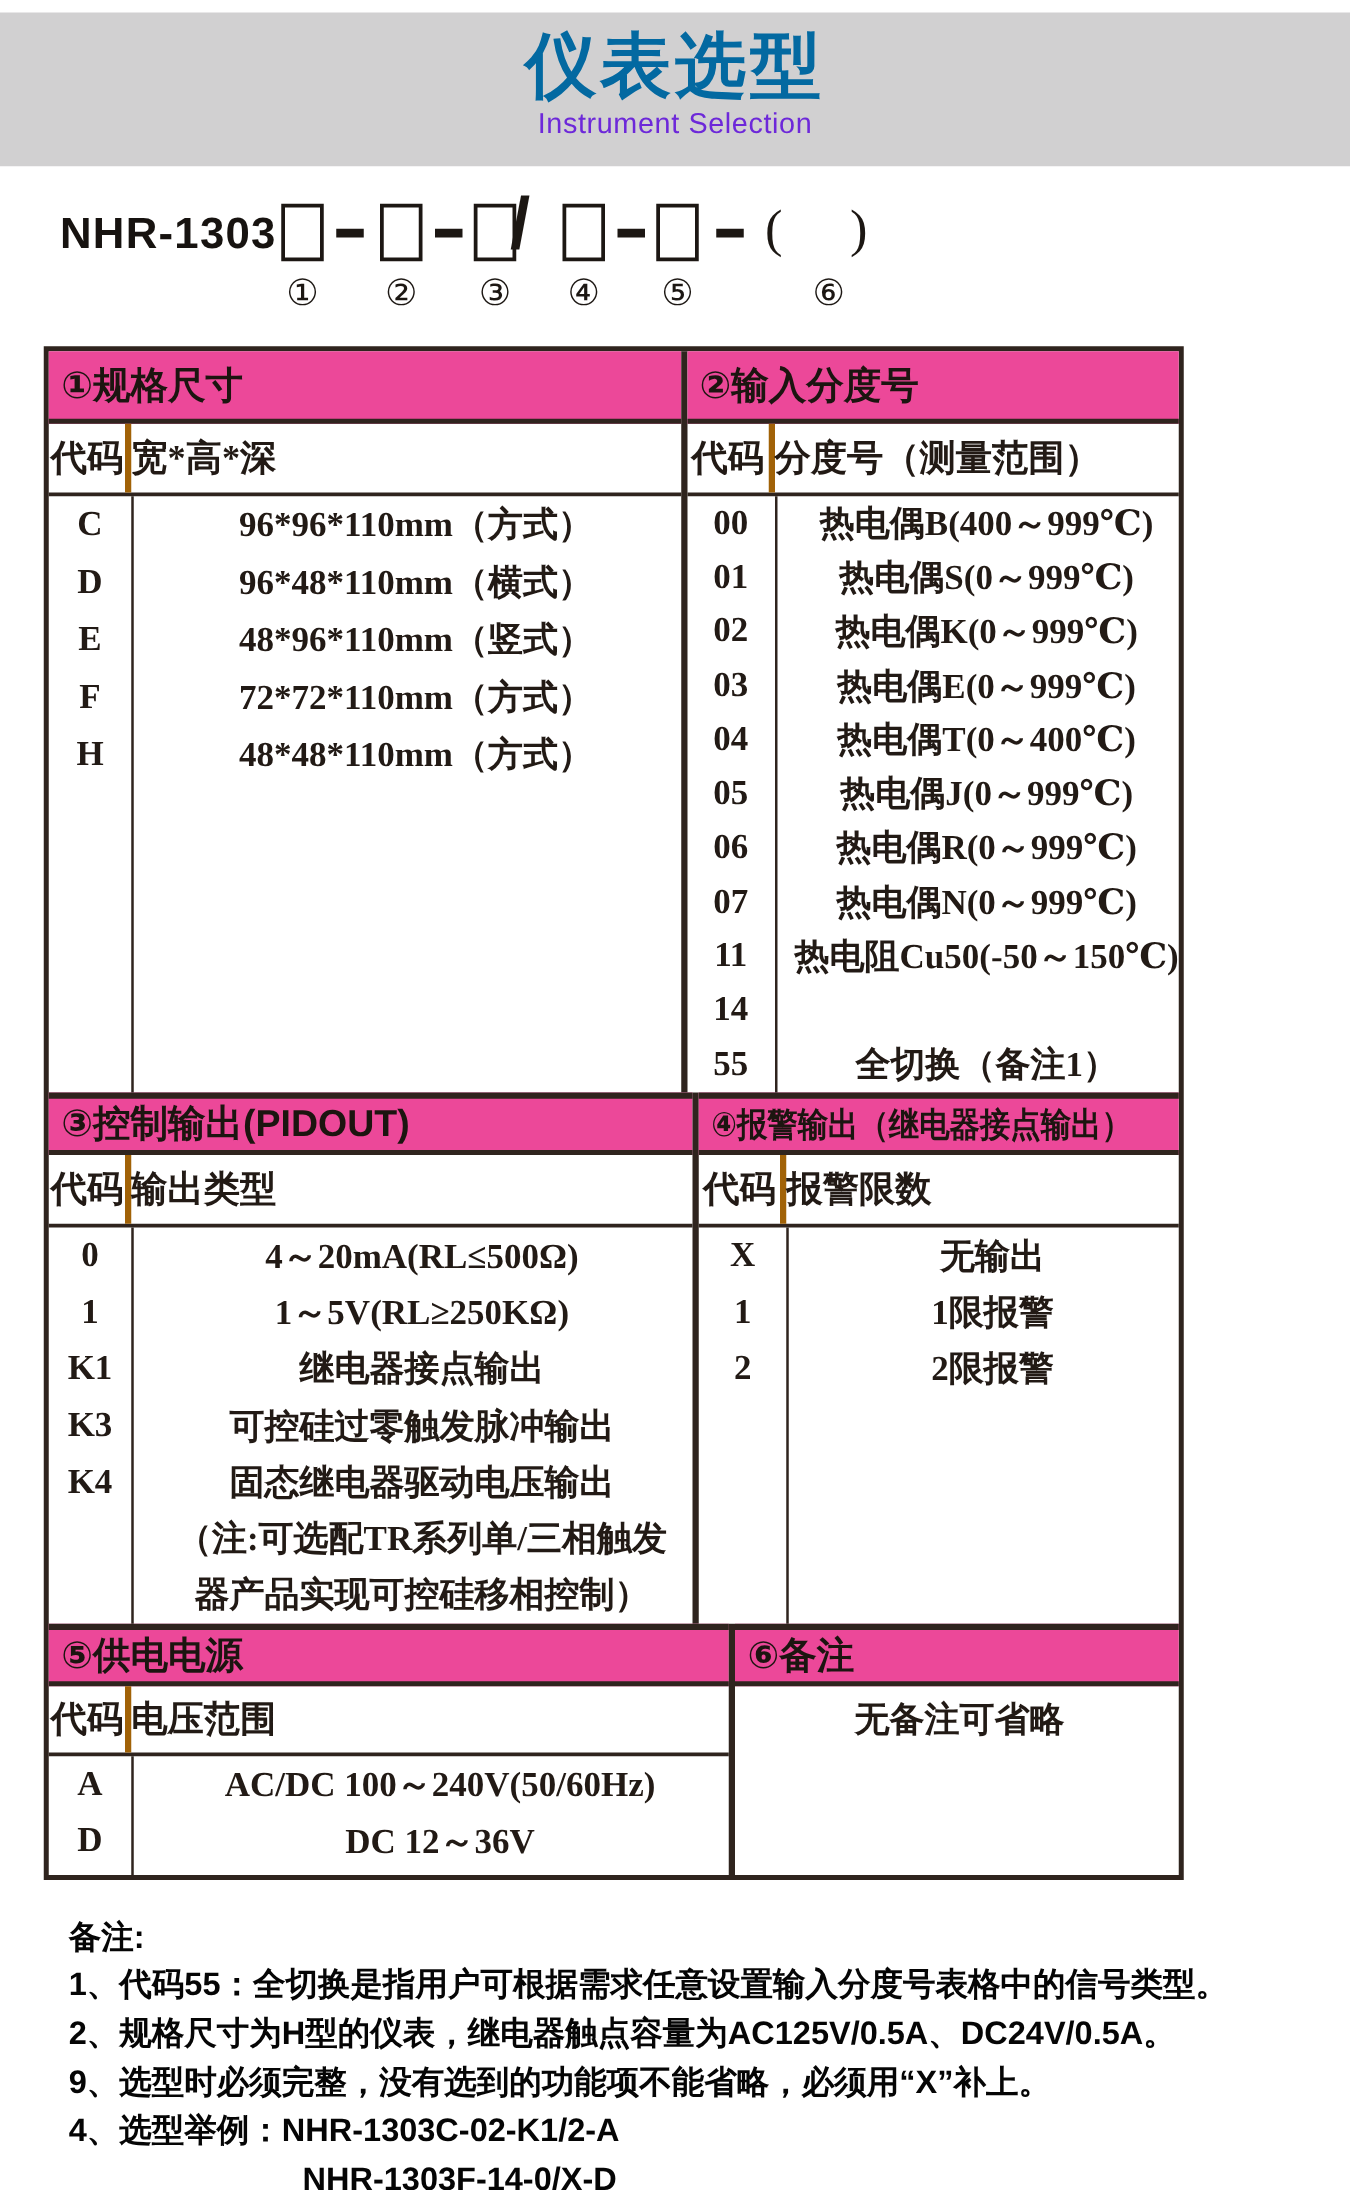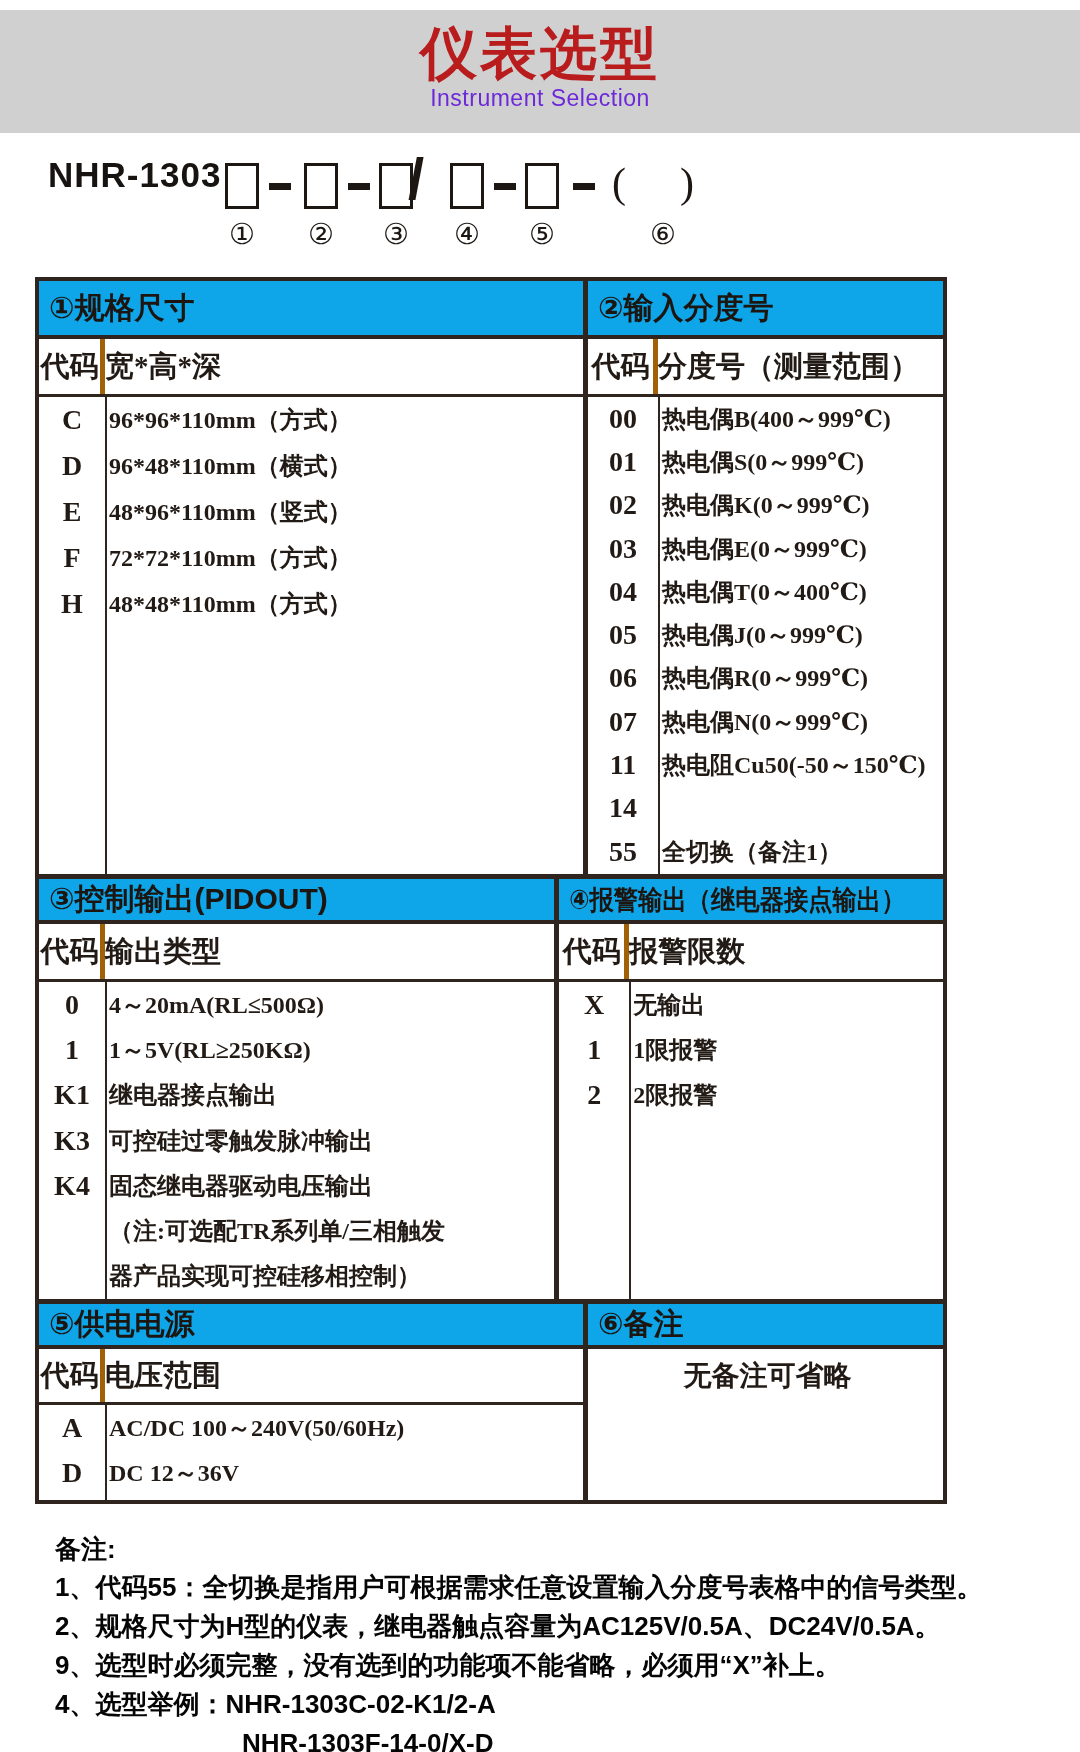--- a/index.html
+++ b/index.html
@@ -7,31 +7,31 @@
     width:1080px; height:1752px; background:#ffffff;
     font-family:"Liberation Serif","DejaVu Serif",serif;
     color:#221a15; overflow:hidden; position:relative;
   }
 
   
   .banner { margin-top:10px; height:123px; background:#d1d0d1; text-align:center; }
   .banner-title {
     font-family:"Liberation Sans","DejaVu Sans",sans-serif;
     font-weight:bold; font-size:57px; line-height:1; letter-spacing:3px;
-    color:#b91c1c; padding-top:15px;
+    color:#0369a1; padding-top:15px;
   }
   .banner-sub {
     font-family:"Liberation Sans","DejaVu Sans",sans-serif;
     font-size:23px; color:#6d28d9; margin-top:3px; letter-spacing:0.5px;
   }
 
   
   .model-area { position:relative; height:102px; margin-top:20px; }
   .model-prefix {
-    position:absolute; left:48px; top:2px;
+    position:absolute; left:48px; top:14px;
     font-family:"Liberation Sans","DejaVu Sans",sans-serif;
     font-weight:bold; font-size:35px; letter-spacing:1px; color:#171310;
   }
   .mbox { position:absolute; top:10px; width:34px; height:46px;
     border:3px solid #1c1713; box-sizing:border-box; }
   .mbox.b1{left:225px}.mbox.b2{left:304px}.mbox.b3{left:379px}.mbox.b4{left:450px}.mbox.b5{left:525px}
   .mdash { position:absolute; top:30px; width:22px; height:7px; background:#1c1713; }
   .mdash.d1{left:269px}.mdash.d2{left:348px}.mdash.d3{left:494px}.mdash.d4{left:573px}
   .mslash { position:absolute; left:408px; top:-6px; font-size:58px; font-weight:bold;
     font-family:"Liberation Sans","DejaVu Sans",sans-serif; color:#1c1713; line-height:1.1; }
@@ -43,21 +43,21 @@
   .mcircle.c4{left:467px}.mcircle.c5{left:542px}.mcircle.c6{left:663px}
 
   
   .sel-table { margin:22px 0 0 35px; width:912px; border:4px solid #2f241e; box-sizing:border-box; }
   .band { display:flex; }
   .half { box-sizing:border-box; }
   .half.left  { width:544px; }
   .half.right { flex:1; border-left:5px solid #2f241e; }
 
   .sec-header {
-    height:58px; background:#0ea5e9; border-bottom:4px solid #2f241e;
+    height:58px; background:#ec4899; border-bottom:4px solid #2f241e;
     display:flex; align-items:center; padding-left:10px; box-sizing:border-box;
   }
   .band-b .sec-header, .band-c .sec-header { height:50px; border-top:5px solid #2f241e; }
   .sec-title {
     font-family:"Liberation Sans","DejaVu Sans",sans-serif;
     font-weight:bold; font-size:30px; color:#1c1510; white-space:nowrap;
   }
   .sec-title.condensed { font-size:27px; transform:scaleX(0.9); transform-origin:left center; }
 
   .colhead { display:flex; height:58px; border-bottom:3px solid #2f241e; box-sizing:border-box; }
@@ -78,21 +78,21 @@
   .band-a .rows { height:477px; }
   .band-b .rows { height:317px; }
   .band-c .rows { height:95px; }
   .trow { display:flex; align-items:center; }
   .band-a .half.left  .trow { height:46px; }
   .band-a .half.right .trow { height:43.3px; }
   .band-b .trow { height:45.3px; }
   .band-c .trow { height:45px; }
   .row-code { width:66px; text-align:center; font-weight:bold; font-size:28px; }
   .half.right .row-code { width:70px; }
-  .row-val { flex:1; padding-left:4px; font-weight:bold; font-size:24px; white-space:nowrap; }
+  .row-val { flex:1; padding-left:16px; font-weight:bold; font-size:28px; white-space:nowrap;text-align:center; }
 
   .remark-body { height:151px; box-sizing:border-box; padding:8px 10px 0 14px;
     font-weight:bold; font-size:28px;text-align:center; }
 
   
   .notes { margin:26px 0 0 55px;
     font-family:"Liberation Sans","DejaVu Sans",sans-serif;
     font-weight:bold; font-size:26px; color:#050505; }
   .notes .note-line { line-height:39px; white-space:nowrap; }
   .notes .note-heading { line-height:38px; }

